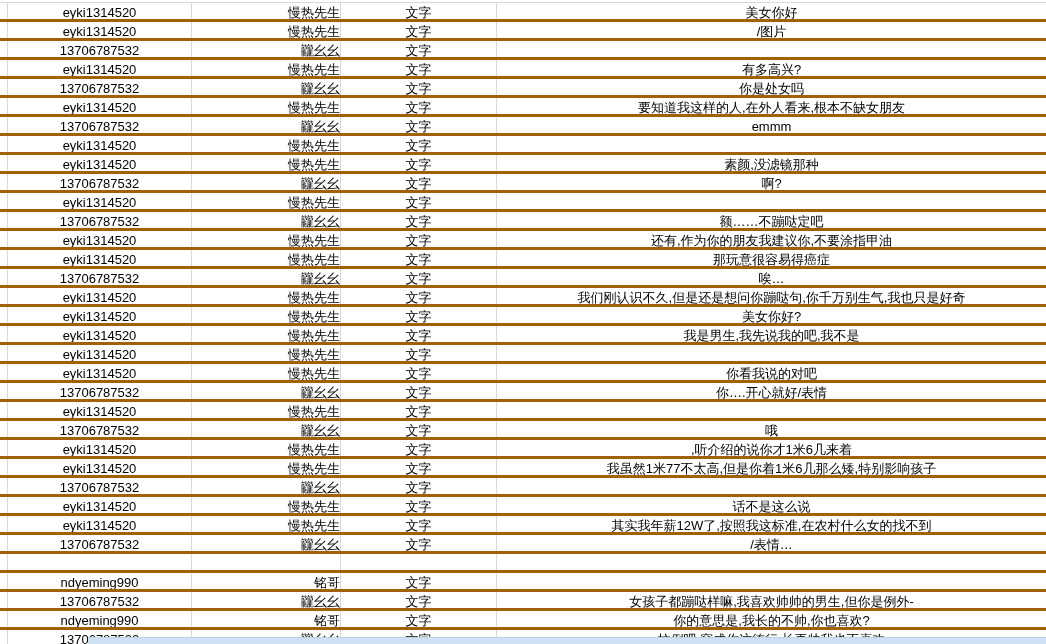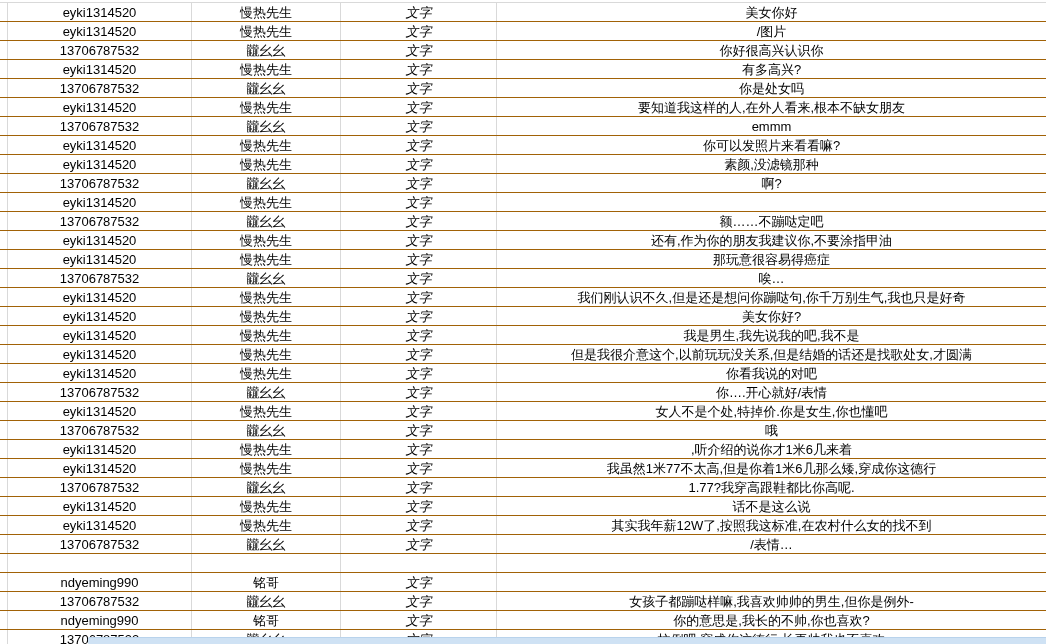--- a/index.html
+++ b/index.html
@@ -1,29 +1,29 @@
 <!DOCTYPE html>
 <html><head>
 <meta charset="utf-8">
 <style>
   html,body{margin:0;padding:0;background:#f2f2f2;}
   .screen{
     position:relative;width:1046px;height:644px;background:#ffffff;overflow:hidden;
     font-family:"Liberation Sans","DejaVu Sans",sans-serif;font-size:13px;color:#000000;
   }
   .grid{position:absolute;top:2px;left:0;right:0;border-top:1px solid #d9d9d9;}
-  .row{display:flex;height:19px;box-sizing:border-box;border-bottom:1px solid #a16207;background:#ffffff;}
+  .row{display:flex;height:19px;box-sizing:border-box;border-bottom:3px solid #a16207;background:#ffffff;}
   .cell{
     box-sizing:border-box;border-right:1px solid #d9d9d9;text-align:center;
     line-height:17px;white-space:nowrap;overflow:hidden;padding-top:1px;
   }
   .c-edge{width:8px;}
   .c-account{width:184px;}
-  .c-nickname{width:149px;}
-  .c-type{width:156px;font-style:italic;}
+  .c-nickname{width:149px;text-align:right;}
+  .c-type{width:156px;}
   .c-message{flex:1;border-right:none;}
   .bottom-bar{position:absolute;height:7px;background:#cfe2f4;border-top:1px solid #b9d3ec;border-radius:2px 0 0 2px;}
 </style>
 </head>
 <body>
 
 <div class="screen">
   <div class="grid" id="grid">
       <div class="row">
         <div class="cell c-edge"></div>
@@ -37,21 +37,20 @@
         <div class="cell c-account">eyki1314520</div>
         <div class="cell c-nickname">慢热先生</div>
         <div class="cell c-type">文字</div>
         <div class="cell c-message">/图片</div>
       </div>
       <div class="row">
         <div class="cell c-edge"></div>
         <div class="cell c-account">13706787532</div>
         <div class="cell c-nickname">龖幺幺</div>
         <div class="cell c-type">文字</div>
-        <div class="cell c-message">你好很高兴认识你</div>
       </div>
       <div class="row">
         <div class="cell c-edge"></div>
         <div class="cell c-account">eyki1314520</div>
         <div class="cell c-nickname">慢热先生</div>
         <div class="cell c-type">文字</div>
         <div class="cell c-message">有多高兴?</div>
       </div>
       <div class="row">
         <div class="cell c-edge"></div>
@@ -72,21 +71,20 @@
         <div class="cell c-account">13706787532</div>
         <div class="cell c-nickname">龖幺幺</div>
         <div class="cell c-type">文字</div>
         <div class="cell c-message">emmm</div>
       </div>
       <div class="row">
         <div class="cell c-edge"></div>
         <div class="cell c-account">eyki1314520</div>
         <div class="cell c-nickname">慢热先生</div>
         <div class="cell c-type">文字</div>
-        <div class="cell c-message">你可以发照片来看看嘛?</div>
       </div>
       <div class="row">
         <div class="cell c-edge"></div>
         <div class="cell c-account">eyki1314520</div>
         <div class="cell c-nickname">慢热先生</div>
         <div class="cell c-type">文字</div>
         <div class="cell c-message">素颜,没滤镜那种</div>
       </div>
       <div class="row">
         <div class="cell c-edge"></div>
@@ -148,70 +146,67 @@
         <div class="cell c-account">eyki1314520</div>
         <div class="cell c-nickname">慢热先生</div>
         <div class="cell c-type">文字</div>
         <div class="cell c-message">我是男生,我先说我的吧,我不是</div>
       </div>
       <div class="row">
         <div class="cell c-edge"></div>
         <div class="cell c-account">eyki1314520</div>
         <div class="cell c-nickname">慢热先生</div>
         <div class="cell c-type">文字</div>
-        <div class="cell c-message">但是我很介意这个,以前玩玩没关系,但是结婚的话还是找歌处女,才圆满</div>
       </div>
       <div class="row">
         <div class="cell c-edge"></div>
         <div class="cell c-account">eyki1314520</div>
         <div class="cell c-nickname">慢热先生</div>
         <div class="cell c-type">文字</div>
         <div class="cell c-message">你看我说的对吧</div>
       </div>
       <div class="row">
         <div class="cell c-edge"></div>
         <div class="cell c-account">13706787532</div>
         <div class="cell c-nickname">龖幺幺</div>
         <div class="cell c-type">文字</div>
         <div class="cell c-message">你….开心就好/表情</div>
       </div>
       <div class="row">
         <div class="cell c-edge"></div>
         <div class="cell c-account">eyki1314520</div>
         <div class="cell c-nickname">慢热先生</div>
         <div class="cell c-type">文字</div>
-        <div class="cell c-message">女人不是个处,特掉价.你是女生,你也懂吧</div>
       </div>
       <div class="row">
         <div class="cell c-edge"></div>
         <div class="cell c-account">13706787532</div>
         <div class="cell c-nickname">龖幺幺</div>
         <div class="cell c-type">文字</div>
         <div class="cell c-message">哦</div>
       </div>
       <div class="row">
         <div class="cell c-edge"></div>
         <div class="cell c-account">eyki1314520</div>
         <div class="cell c-nickname">慢热先生</div>
         <div class="cell c-type">文字</div>
         <div class="cell c-message">,听介绍的说你才1米6几来着</div>
       </div>
       <div class="row">
         <div class="cell c-edge"></div>
         <div class="cell c-account">eyki1314520</div>
         <div class="cell c-nickname">慢热先生</div>
         <div class="cell c-type">文字</div>
-        <div class="cell c-message">我虽然1米77不太高,但是你着1米6几那么矮,穿成你这德行</div>
-      </div>
-      <div class="row">
-        <div class="cell c-edge"></div>
-        <div class="cell c-account">13706787532</div>
-        <div class="cell c-nickname">龖幺幺</div>
-        <div class="cell c-type">文字</div>
-        <div class="cell c-message">1.77?我穿高跟鞋都比你高呢.</div>
+        <div class="cell c-message">我虽然1米77不太高,但是你着1米6几那么矮,特别影响孩子</div>
+      </div>
+      <div class="row">
+        <div class="cell c-edge"></div>
+        <div class="cell c-account">13706787532</div>
+        <div class="cell c-nickname">龖幺幺</div>
+        <div class="cell c-type">文字</div>
       </div>
       <div class="row">
         <div class="cell c-edge"></div>
         <div class="cell c-account">eyki1314520</div>
         <div class="cell c-nickname">慢热先生</div>
         <div class="cell c-type">文字</div>
         <div class="cell c-message">话不是这么说</div>
       </div>
       <div class="row">
         <div class="cell c-edge"></div>

